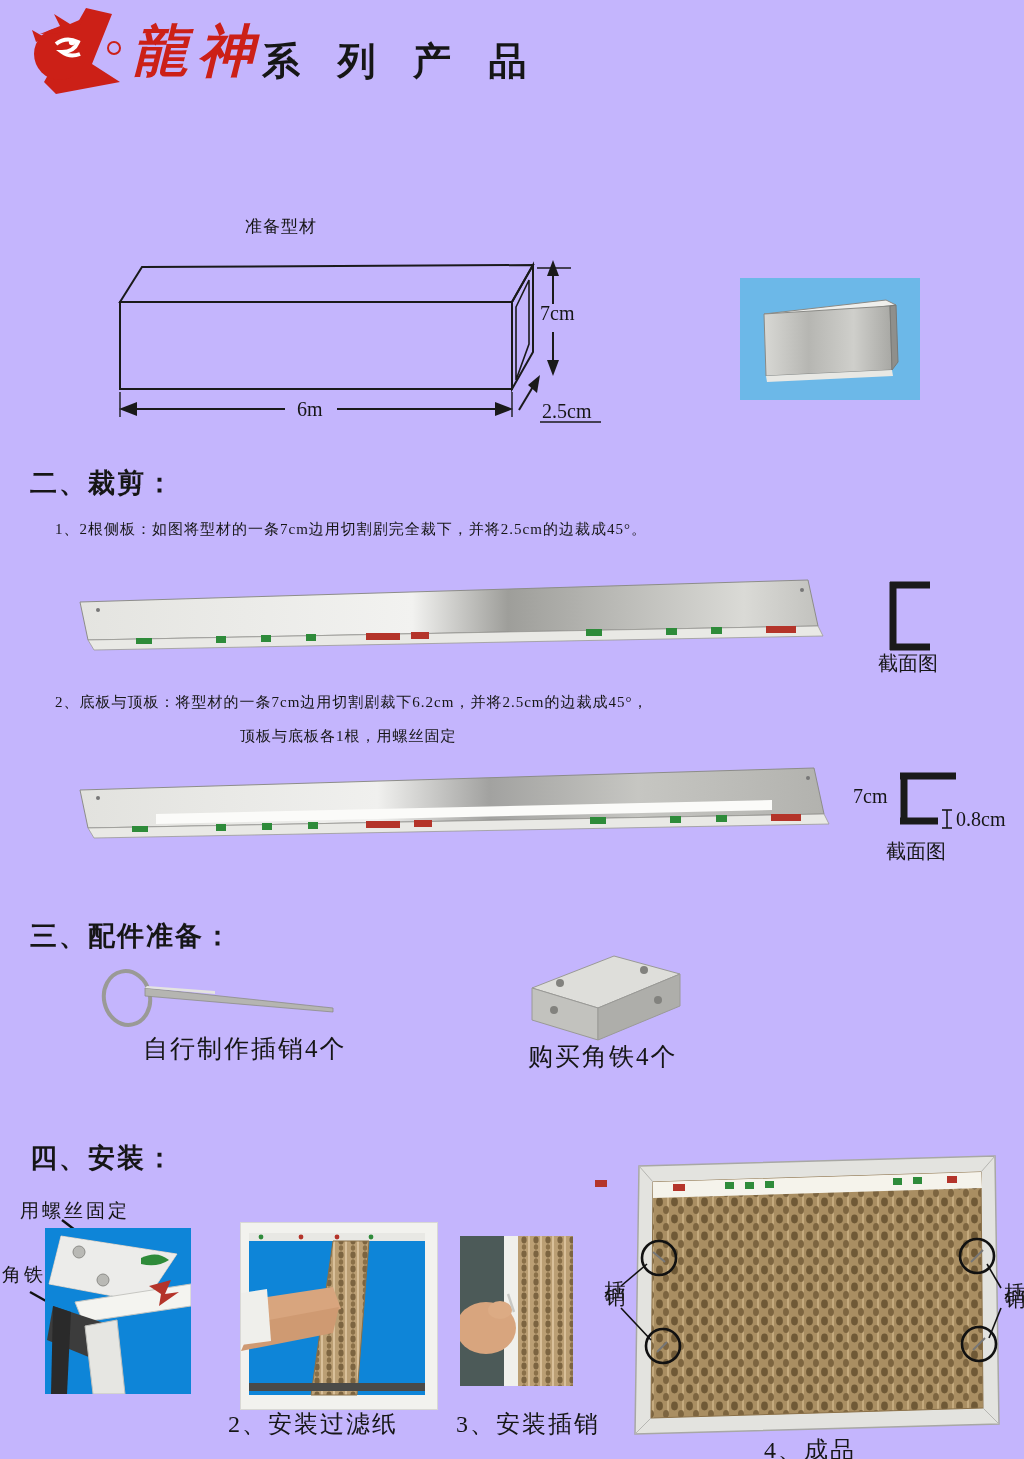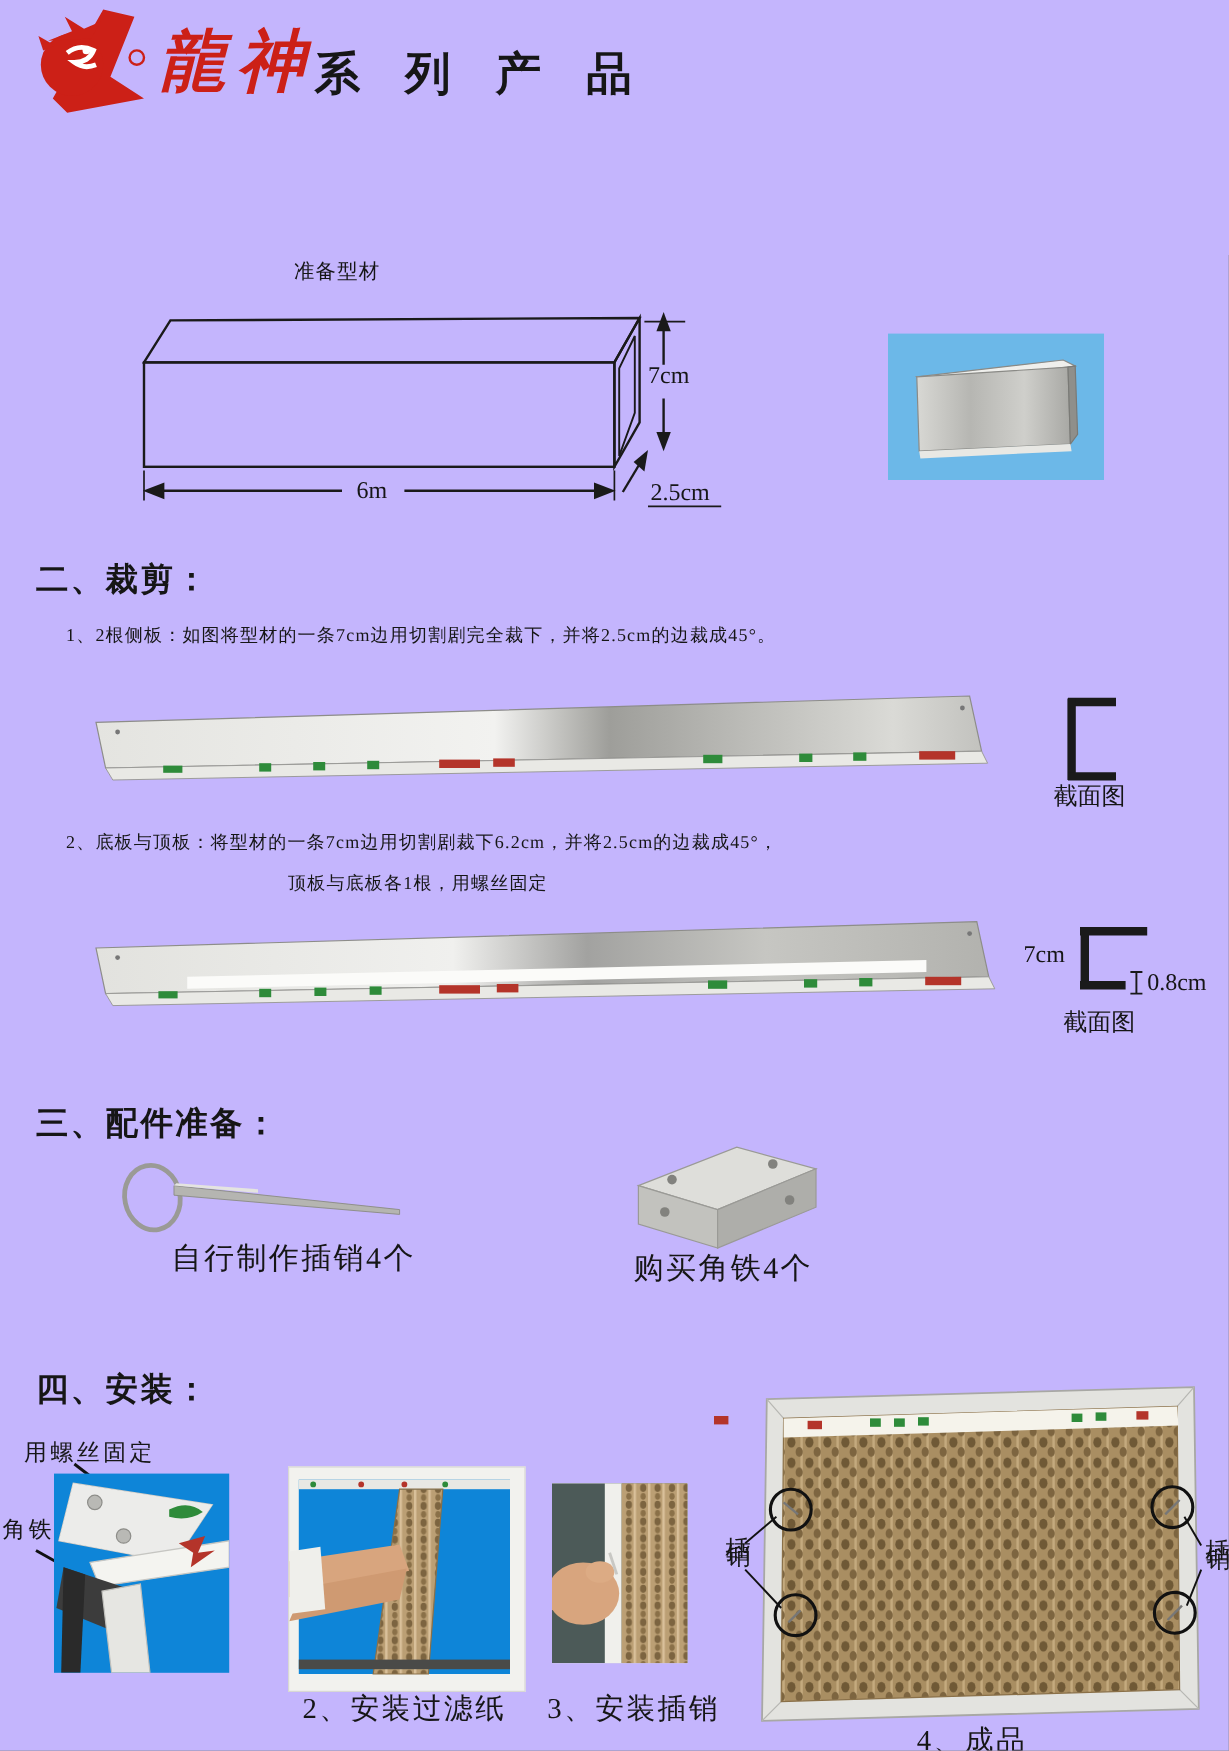--- a/index.html
+++ b/index.html
@@ -242,21 +242,21 @@
         <circle cx="60" cy="14" r="2.4" fill="#b4342a"></circle>
       <circle cx="96" cy="14" r="2.4" fill="#b4342a"></circle>
         <circle cx="130" cy="14" r="2.4" fill="#2e8b3a"></circle>
       <polygon points="92,18 128,18 116,172 70,172" fill="url(#pleat)" stroke="#8a7048" stroke-width="1"></polygon>
       <polygon points="0,78 92,64 100,86 0,108" fill="#d8a57e"></polygon>
       <polygon points="12,100 98,84 92,110 0,128" fill="#cf9a72"></polygon>
       <polygon points="0,70 26,66 30,118 0,122" fill="#efefeb"></polygon>
       <rect x="8" y="160" width="176" height="8" fill="#4a4a48"></rect>
     </svg>
   </div>
-  <div class="abs cap" style="left:252px;top:1408px;">2、安装过滤纸</div>
+  <div class="abs cap" style="left:228px;top:1408px;">2、安装过滤纸</div>
 
   <div class="abs" style="left:460px;top:1236px;width:113px;height:150px;background:#fff;">
     <svg width="113" height="150" viewBox="0 0 113 150">
       <rect width="113" height="150" fill="#4c5a58"></rect>
       <rect x="44" y="0" width="14" height="150" fill="#f0f0ec"></rect>
       <rect x="58" y="0" width="55" height="150" fill="url(#pleat)"></rect>
       <ellipse cx="26" cy="92" rx="30" ry="26" fill="#d8a57e"></ellipse>
       <ellipse cx="40" cy="74" rx="12" ry="9" fill="#dcab84"></ellipse>
       <line x1="48" y1="58" x2="54" y2="76" stroke="#c8c8c4" stroke-width="2.4"></line>
     </svg>

